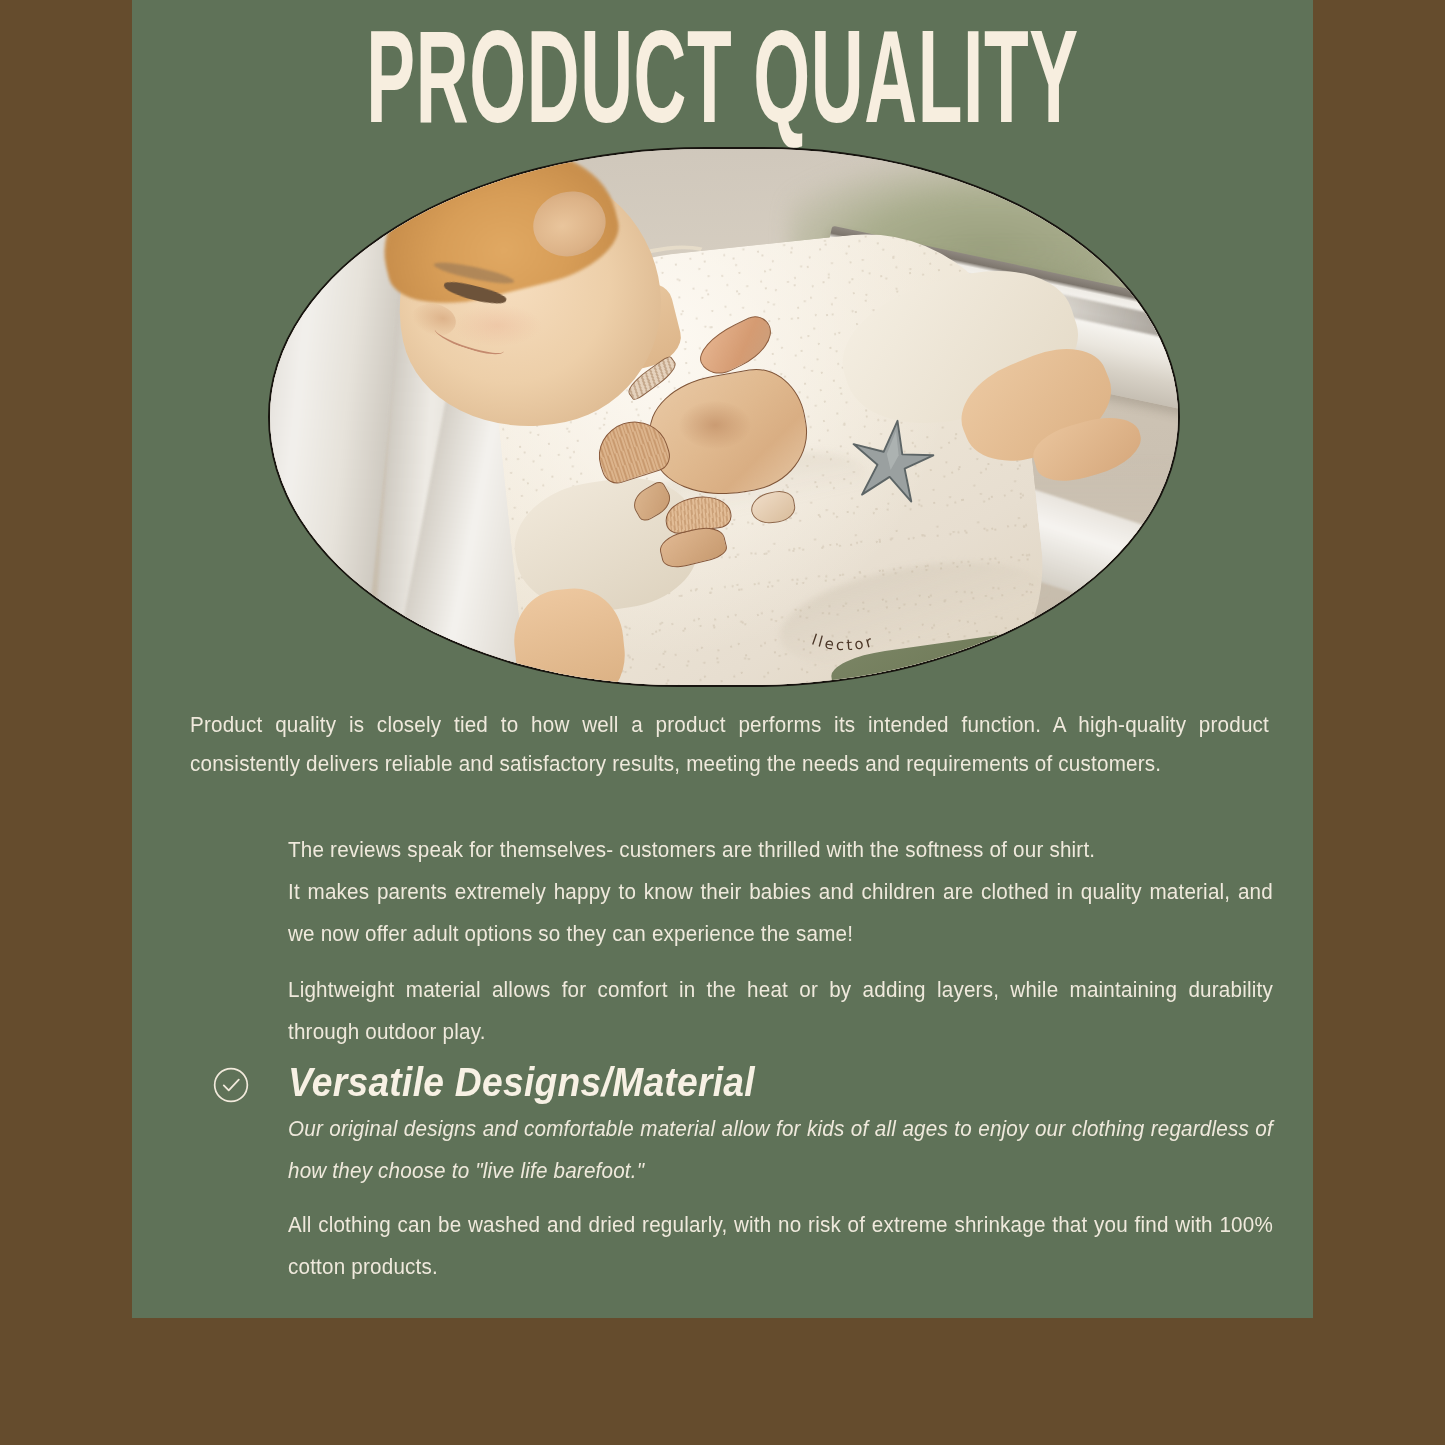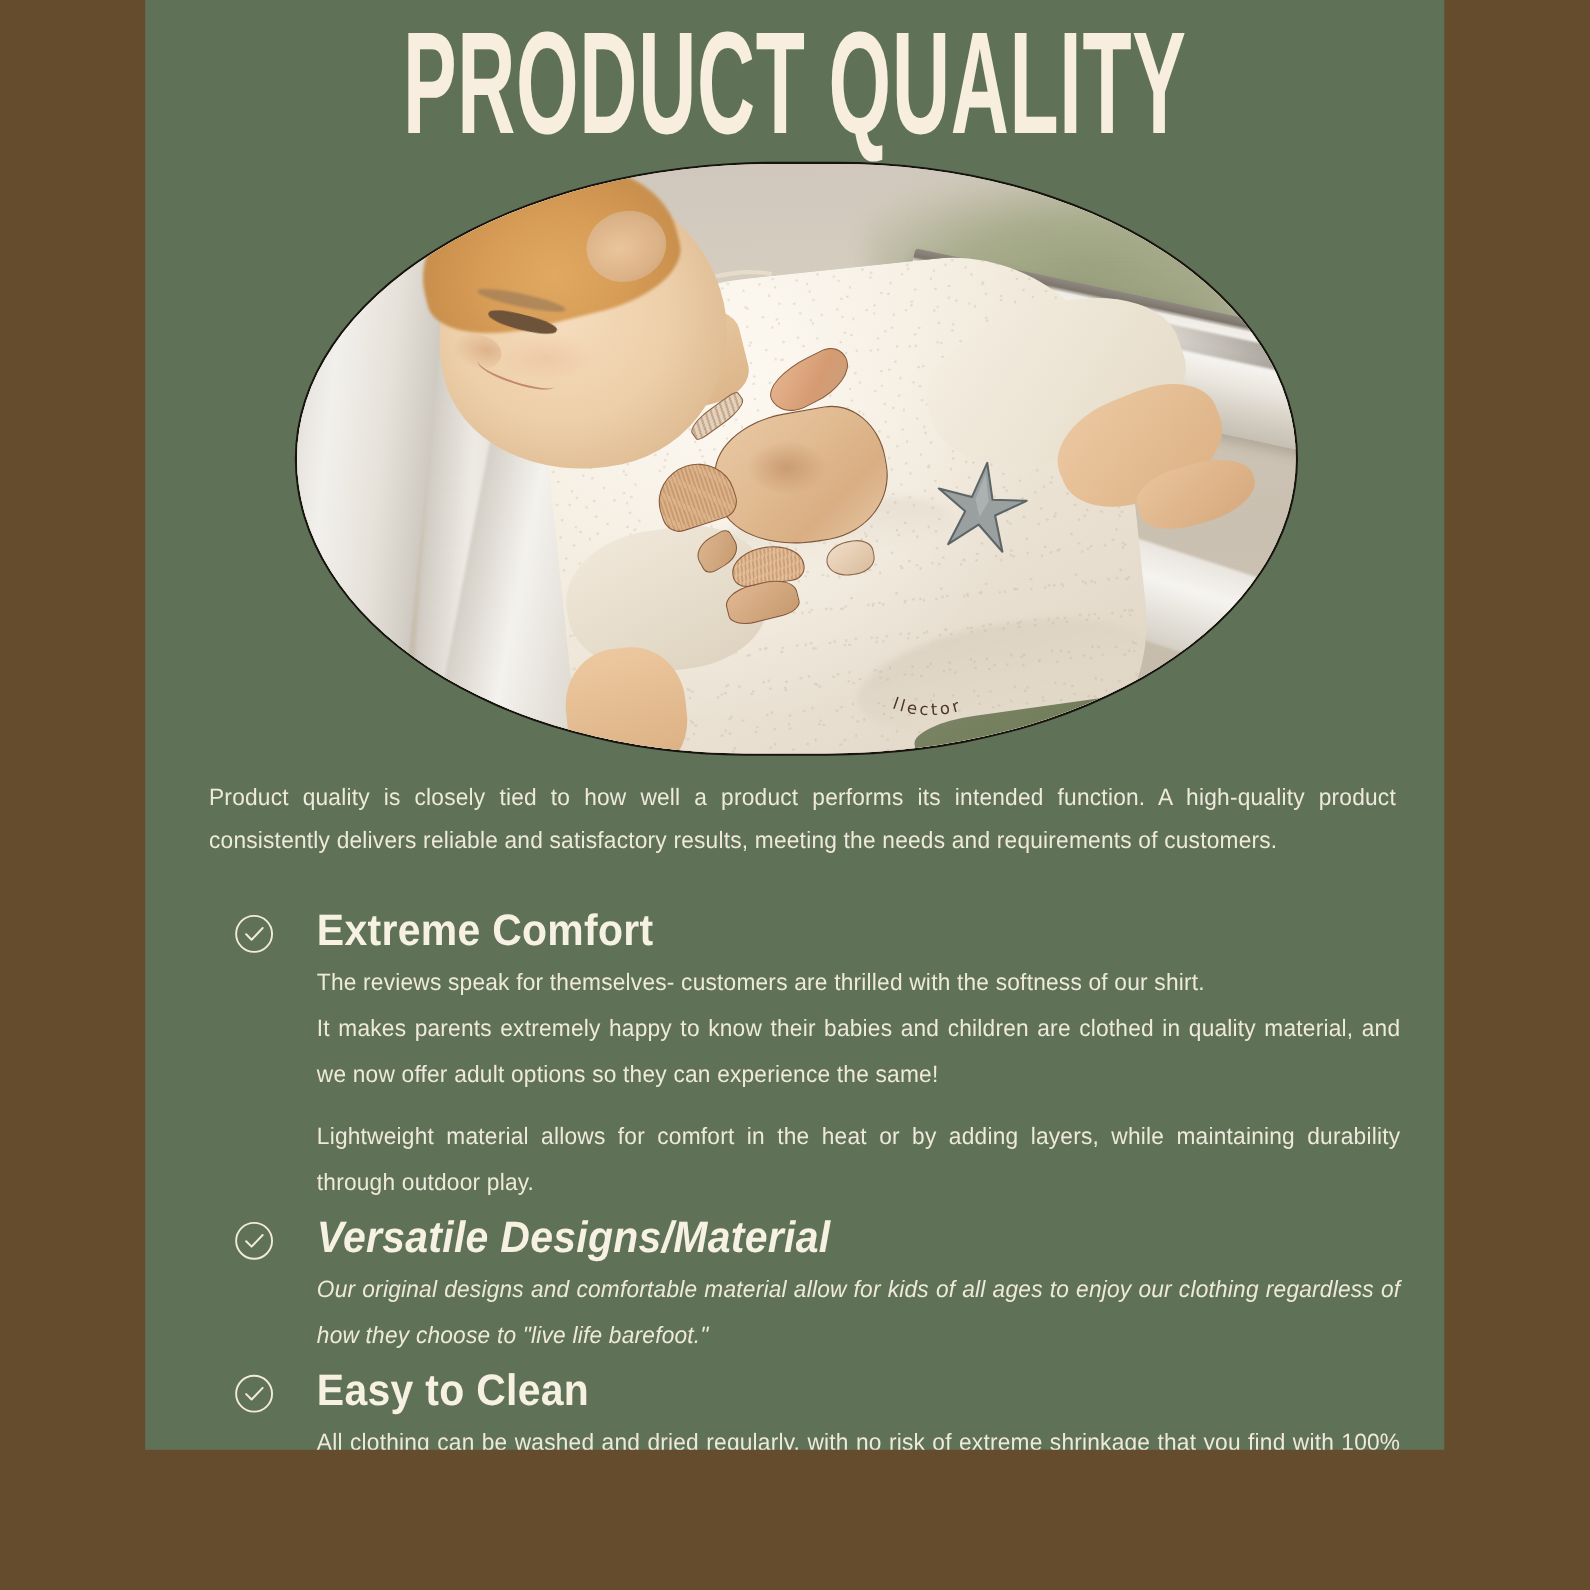--- a/index.html
+++ b/index.html
@@ -461,29 +461,20 @@
         <text><textPath href="#curveA" startOffset="2">llector</textPath></text>
       </svg>
     </div>
   </div>
 
   <div class="intro">Product quality is closely tied to how well a product performs its intended function. A high-quality product consistently delivers reliable and satisfactory results, meeting the needs and requirements of customers.</div>
 
   <div class="features">
 
     <div class="feat f1">
-      <div class="feat-row">
-        <span class="chk">
-          <svg viewBox="0 0 40 40">
-            <circle cx="20" cy="20" r="17.2" fill="none" stroke="#F2EADC" stroke-width="1.8"></circle>
-            <path d="M12.4 20.4 L17.6 25.6 L28.2 14.4" fill="none" stroke="#F2EADC" stroke-width="1.9" stroke-linecap="round" stroke-linejoin="round"></path>
-          </svg>
-        </span>
-        <div class="feat-head">Extreme Comfort</div>
-      </div>
       <div class="feat-body">
         <p>The reviews speak for themselves- customers are thrilled with the softness of our shirt.</p>
         <p>It makes parents extremely happy to know their babies and children are clothed in quality material, and we now offer adult options so they can experience the same!</p>
       </div>
     </div>
 
     <div class="feat f2">
       <div class="feat-body">
         <p>Lightweight material allows for comfort in the heat or by adding layers, while maintaining durability through outdoor play.</p>
       </div>
@@ -498,28 +489,19 @@
           </svg>
         </span>
         <div class="feat-head">Versatile Designs/Material</div>
       </div>
       <div class="feat-body">
         <p>Our original designs and comfortable material allow for kids of all ages to enjoy our clothing regardless of how they choose to "live life barefoot."</p>
       </div>
     </div>
 
     <div class="feat">
-      <div class="feat-row">
-        <span class="chk">
-          <svg viewBox="0 0 40 40">
-            <circle cx="20" cy="20" r="17.2" fill="none" stroke="#F2EADC" stroke-width="1.8"></circle>
-            <path d="M12.4 20.4 L17.6 25.6 L28.2 14.4" fill="none" stroke="#F2EADC" stroke-width="1.9" stroke-linecap="round" stroke-linejoin="round"></path>
-          </svg>
-        </span>
-        <div class="feat-head">Easy to Clean</div>
-      </div>
       <div class="feat-body">
         <p>All clothing can be washed and dried regularly, with no risk of extreme shrinkage that you find with 100% cotton products.</p>
       </div>
     </div>
 
   </div>
 </div>
 
 </body></html>

